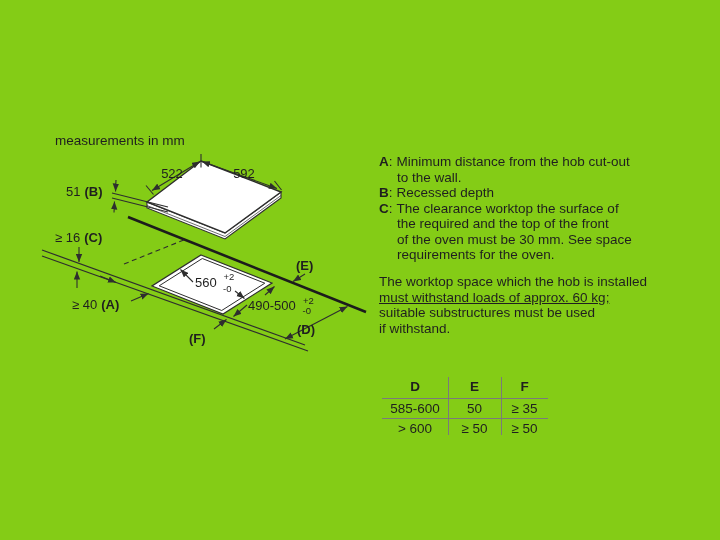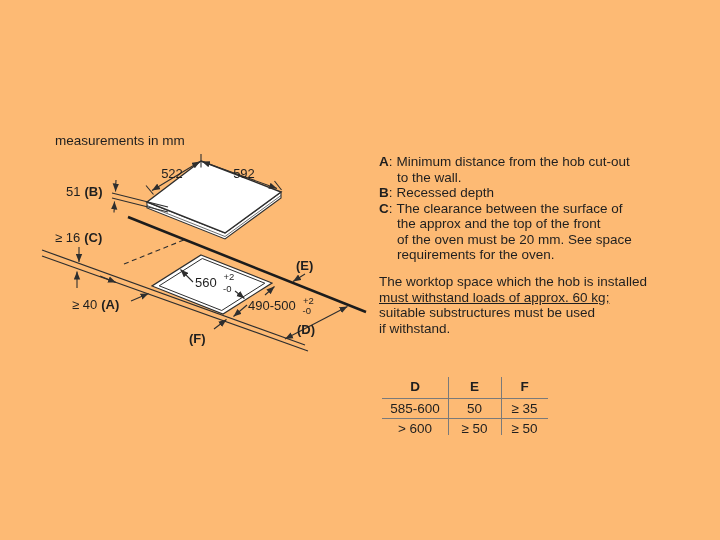--- a/index.html
+++ b/index.html
@@ -1,17 +1,17 @@
 <!DOCTYPE html>
 <html><head>
 <meta charset="utf-8">
 <style>
   html,body{margin:0;padding:0;background:#ffffff;}
   .canvas{
-    position:relative;width:720px;height:540px;background:#fdba74;
+    position:relative;width:720px;height:540px;background:#84cc16;
     font-family:"Liberation Sans",sans-serif;color:#1f1f1f;overflow:hidden;
   }
   svg{position:absolute;left:0;top:0;}
   svg text{font-family:"Liberation Sans",sans-serif;fill:#1f1f1f;font-size:13px;}
   svg text.note{font-size:13.5px;}
   svg text.tol{font-size:9.5px;}
   svg .bold{font-weight:bold;}
   svg line, svg polyline{stroke:#2e2e2e;stroke-width:1.1;fill:none;}
   svg .face{fill:#ffffff;stroke:#2e2e2e;stroke-width:1.4;}
   svg .face2{fill:#ffffff;stroke:#2e2e2e;stroke-width:1.1;}
@@ -128,23 +128,23 @@
     <g>
       <line x1="214" y1="329" x2="226.5" y2="319.5" marker-end="url(#ar)"></line>
       <text class="bold" x="189" y="343">(F)</text>
     </g>
   </svg>
 
   <div>
     <div class="line" style="left:379px;top:154px;"><span class="lg-key">A</span><span class="lg-sep">:</span><span>Minimum distance from the hob cut-out</span></div>
     <div class="line" style="left:397px;top:169.5px;"><span>to the wall.</span></div>
     <div class="line" style="left:379px;top:185px;"><span class="lg-key">B</span><span class="lg-sep">:</span><span>Recessed depth</span></div>
-    <div class="line" style="left:379px;top:200.5px;"><span class="lg-key">C</span><span class="lg-sep">:</span><span>The clearance between the surface of</span></div>
-    <div class="line" style="left:397px;top:216px;"><span>the approx and the top of the front</span></div>
-    <div class="line" style="left:397px;top:231.5px;"><span>of the oven must be 20 mm. See space</span></div>
+    <div class="line" style="left:379px;top:200.5px;"><span class="lg-key">C</span><span class="lg-sep">:</span><span>The clearance worktop the surface of</span></div>
+    <div class="line" style="left:397px;top:216px;"><span>the required and the top of the front</span></div>
+    <div class="line" style="left:397px;top:231.5px;"><span>of the oven must be 30 mm. See space</span></div>
     <div class="line" style="left:397px;top:247px;"><span>requirements for the oven.</span></div>
   </div>
 
   <div>
     <div class="line" style="left:379px;top:274px;">The worktop space which the hob is installed</div>
     <div class="line" style="left:379px;top:289.5px;text-decoration:underline;">must withstand loads of approx. 60 kg;</div>
     <div class="line" style="left:379px;top:305px;">suitable substructures must be used</div>
     <div class="line" style="left:379px;top:320.5px;">if withstand.</div>
   </div>
 

